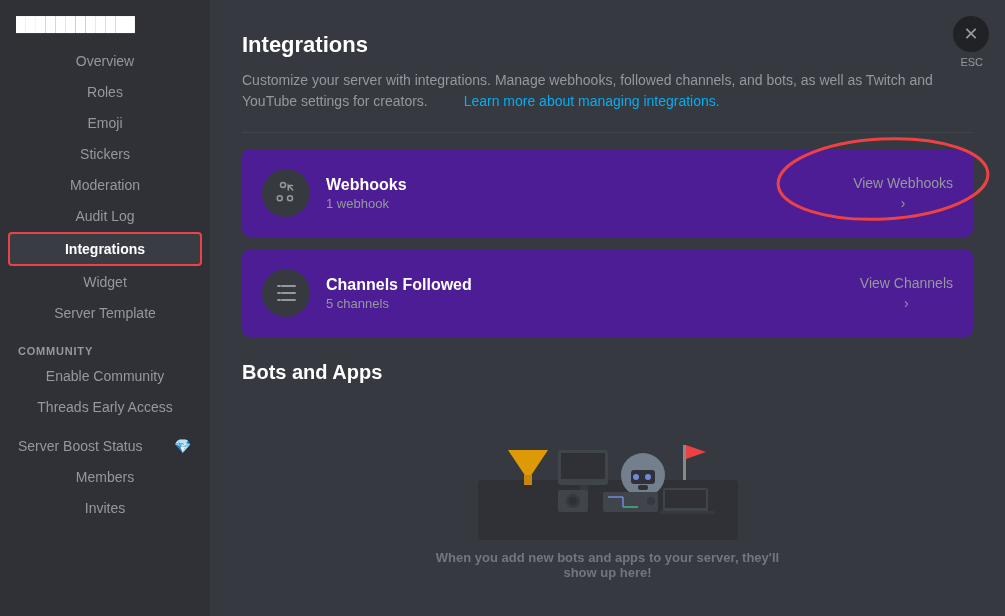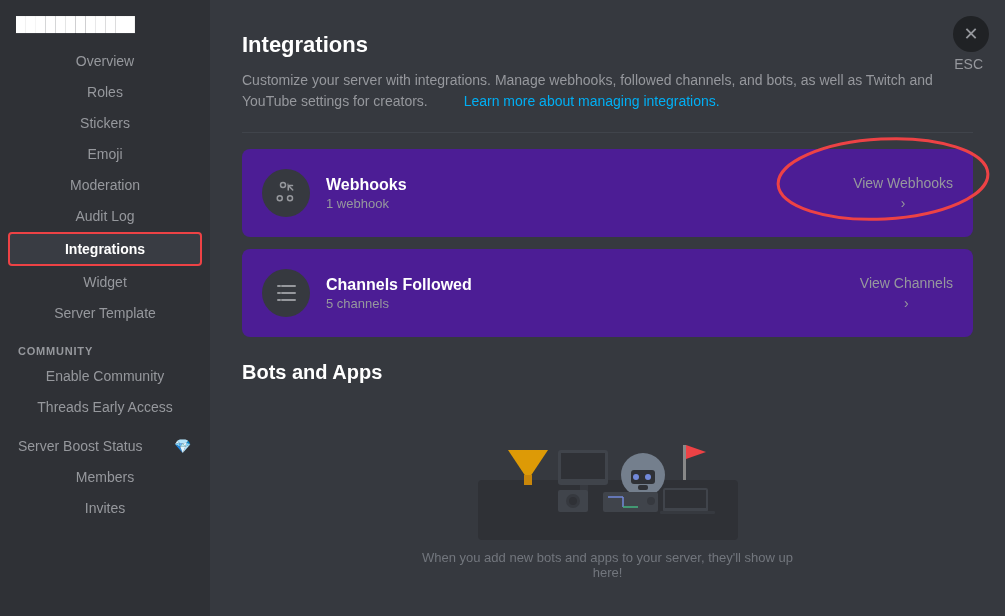--- a/index.html
+++ b/index.html
@@ -186,21 +186,21 @@
       cursor: pointer;
       border: none;
       color: #96989d;
       font-size: 18px;
     }
 
     .esc-label {
       position: absolute;
       top: 56px;
       right: 22px;
-      font-size: 14px;
+      font-size: 11px;
       color: #96989d;
       text-transform: uppercase;
     }
 
     
     .icon-svg {
       width: 24px;
       height: 24px;
       fill: #96989d;
     }
@@ -211,24 +211,24 @@
 <div class="sidebar">
   <div class="server-name">████████████</div>
 
   <div class="sidebar-item">
     <span>Overview</span>
   </div>
   <div class="sidebar-item">
     <span>Roles</span>
   </div>
   <div class="sidebar-item">
+    <span>Emoji</span>
+  </div>
+  <div class="sidebar-item">
     <span>Stickers</span>
-  </div>
-  <div class="sidebar-item">
-    <span>Emoji</span>
   </div>
   <div class="sidebar-item">
     <span>Moderation</span>
   </div>
   <div class="sidebar-item">
     <span>Audit Log</span>
   </div>
   <div class="sidebar-item active-outlined">
     <span>Integrations</span>
   </div>
@@ -342,16 +342,16 @@
       <rect x="135" y="72" width="55" height="20" rx="2" fill="#40444b"></rect>
       <line x1="140" y1="77" x2="155" y2="77" stroke="#7289da" stroke-width="1.5"></line>
       <line x1="155" y1="77" x2="155" y2="87" stroke="#7289da" stroke-width="1.5"></line>
       <line x1="155" y1="87" x2="170" y2="87" stroke="#43b581" stroke-width="1.5"></line>
       <circle cx="183" cy="81" r="4" fill="#36393f"></circle>
 
       <rect x="195" y="68" width="45" height="24" rx="2" fill="#40444b"></rect>
       <rect x="197" y="70" width="41" height="18" fill="#2f3136"></rect>
       <rect x="192" y="91" width="55" height="3" rx="1" fill="#36393f"></rect>
     </svg>
-    <p style="font-size:13px;color:#72767d;text-align:center;max-width:380px;">When you add new bots and apps to your server, they'll show up here!</p>
+    <p style="font-size:13px;color:#72767d;text-align:center;max-width:380px;font-weight:bold;">When you add new bots and apps to your server, they'll show up here!</p>
   </div>
 
 </div>
 
 </body></html>

